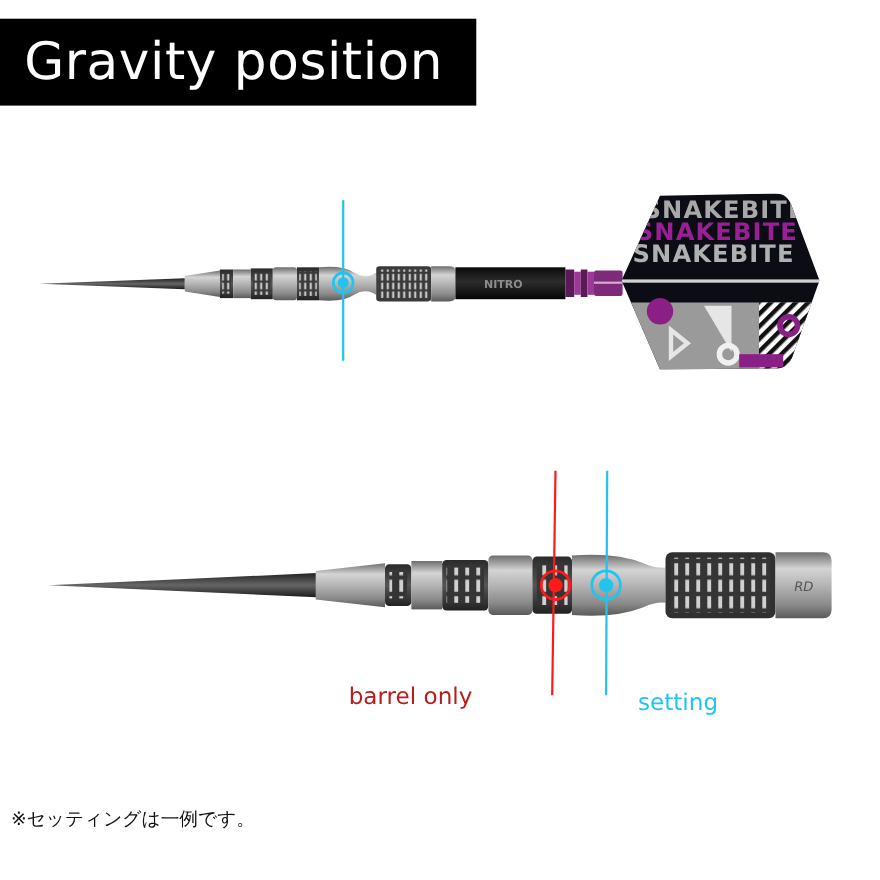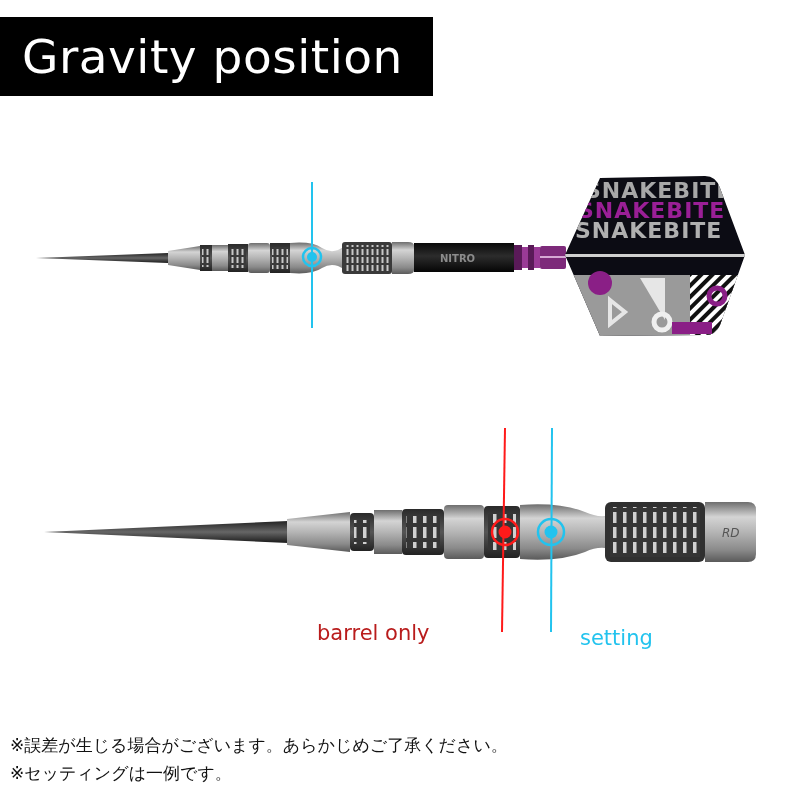--- a/index.html
+++ b/index.html
@@ -160,15 +160,14 @@
         <circle cx="551" cy="532" r="6.5" fill="#22c3ee"></circle>
       </g>
     </g>
   </svg>
 </div>
 
 <div class="label label-barrel">barrel only</div>
 <div class="label label-setting">setting</div>
 
 <div class="notes">
-  <div class="note">※誤差が生じる場合がございます。あらかじめご了承ください。</div>
   <div class="note">※セッティングは一例です。</div>
 </div>
 
 </body></html>

